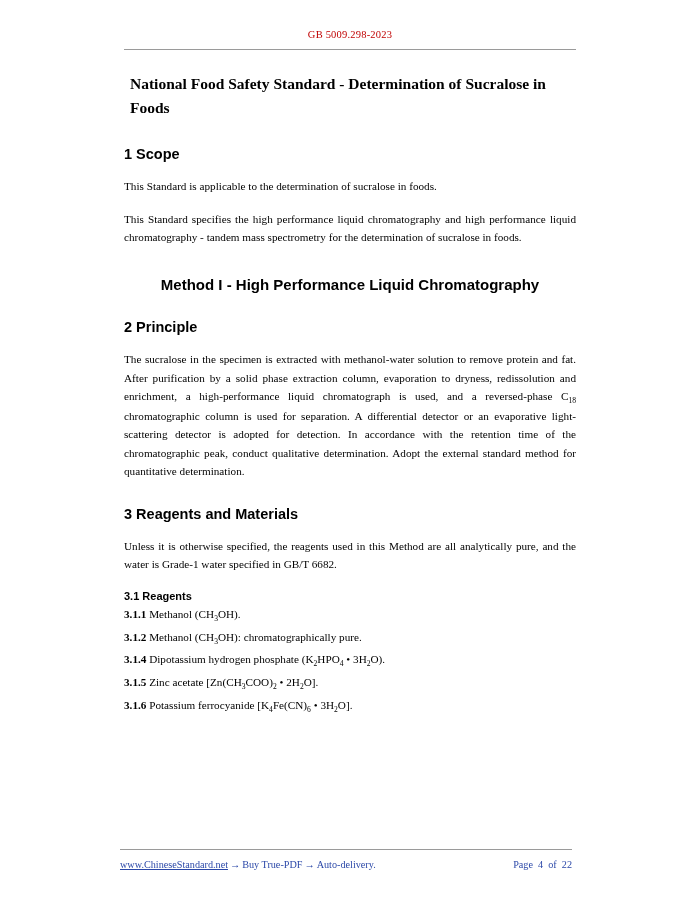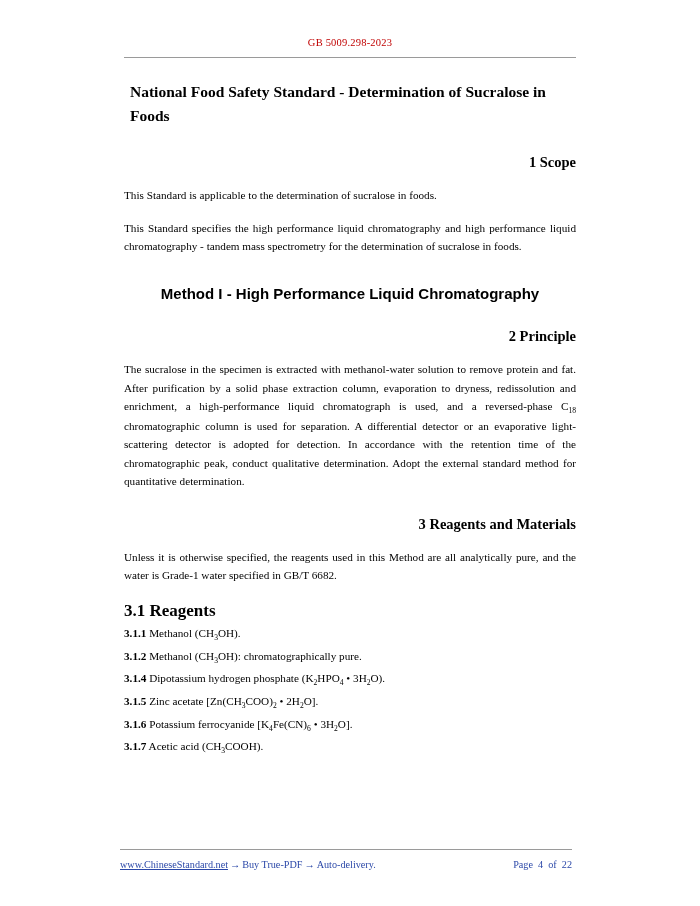--- a/index.html
+++ b/index.html
@@ -11,21 +11,21 @@
     width: 700px;
     height: 906px;
     font-family: "Liberation Serif", serif;
     color: #000000;
     position: relative;
   }
   .page {
     width: 700px;
     height: 906px;
     box-sizing: border-box;
-    padding: 8px;
+    padding: 0;
     position: relative;
   }
   .header {
     text-align: center;
     color: #C00000;
     font-size: 10.5px;
     font-family: "Liberation Serif", serif;
     padding-top: 29px;
     letter-spacing: 0.2px;
   }
@@ -46,42 +46,41 @@
     text-align: left;
     line-height: 1.55;
     margin: 0 0 0 0;
     padding: 0 6px;
     font-family: "Liberation Serif", serif;
   }
   h2.section {
     font-size: 14.5px;
     font-weight: bold;
     margin: 26px 0 0 0;
-    font-family: Liberation Serif, serif;
-    text-align: right;
+    font-family: Liberation Sans, sans-serif;
   }
   h2.method {
     font-size: 15px;
     font-weight: bold;
     text-align: center;
     margin: 30px 0 0 0;
     font-family: Liberation Sans, sans-serif;
   }
   p.body-text {
     font-size: 11.2px;
     line-height: 1.62;
     text-align: justify;
     margin: 15px 0 0 0;
     font-family: "Liberation Serif", serif;
   }
   p.sub-head {
-    font-size: 17px;
+    font-size: 11px;
     font-weight: bold;
     margin: 17px 0 1px 0;
-    font-family: Liberation Serif, serif;
+    font-family: Liberation Sans, sans-serif;
   }
   p.item {
     font-size: 11.2px;
     margin: 4px 0 0 0;
     font-family: "Liberation Serif", serif;
     line-height: 1.5;
   }
   p.item .num {
     font-weight: bold;
   }
@@ -156,21 +155,20 @@
     <p class="body-text first-gap">Unless it is otherwise specified, the reagents used in this Method are all analytically pure, and the water is Grade-1 water specified in GB/T 6682.</p>
 
     <p class="sub-head">3.1 Reagents</p>
 
     <div>
       <p class="item"><span class="num">3.1.1</span> <span class="item-text">Methanol (CH<sub>3</sub>OH).</span></p>
       <p class="item"><span class="num">3.1.2</span> <span class="item-text">Methanol (CH<sub>3</sub>OH): chromatographically pure.</span></p>
       <p class="item"><span class="num">3.1.4</span> <span class="item-text">Dipotassium hydrogen phosphate (K<sub>2</sub>HPO<sub>4</sub> • 3H<sub>2</sub>O).</span></p>
       <p class="item"><span class="num">3.1.5</span> <span class="item-text">Zinc acetate [Zn(CH<sub>3</sub>COO)<sub>2</sub> • 2H<sub>2</sub>O].</span></p>
       <p class="item"><span class="num">3.1.6</span> <span class="item-text">Potassium ferrocyanide [K<sub>4</sub>Fe(CN)<sub>6</sub> • 3H<sub>2</sub>O].</span></p>
-      <p class="item"><span class="num">3.1.7</span> <span class="item-text">Acetic acid (CH<sub>3</sub>COOH).</span></p>
     </div>
 
   </div>
 
   <div class="footer">
     <hr class="hr-bot">
     <div class="footer-row">
       <div class="footer-left"><a href="#">www.ChineseStandard.net</a><span class="plain arrow">→</span><span class="plain">Buy True-PDF</span><span class="plain arrow">→</span><span class="plain">Auto-delivery.</span></div>
       <div class="footer-right"><span>Page</span>&nbsp;&nbsp;<span>4</span>&nbsp;&nbsp;<span>of</span>&nbsp;&nbsp;<span>22</span></div>
     </div>

